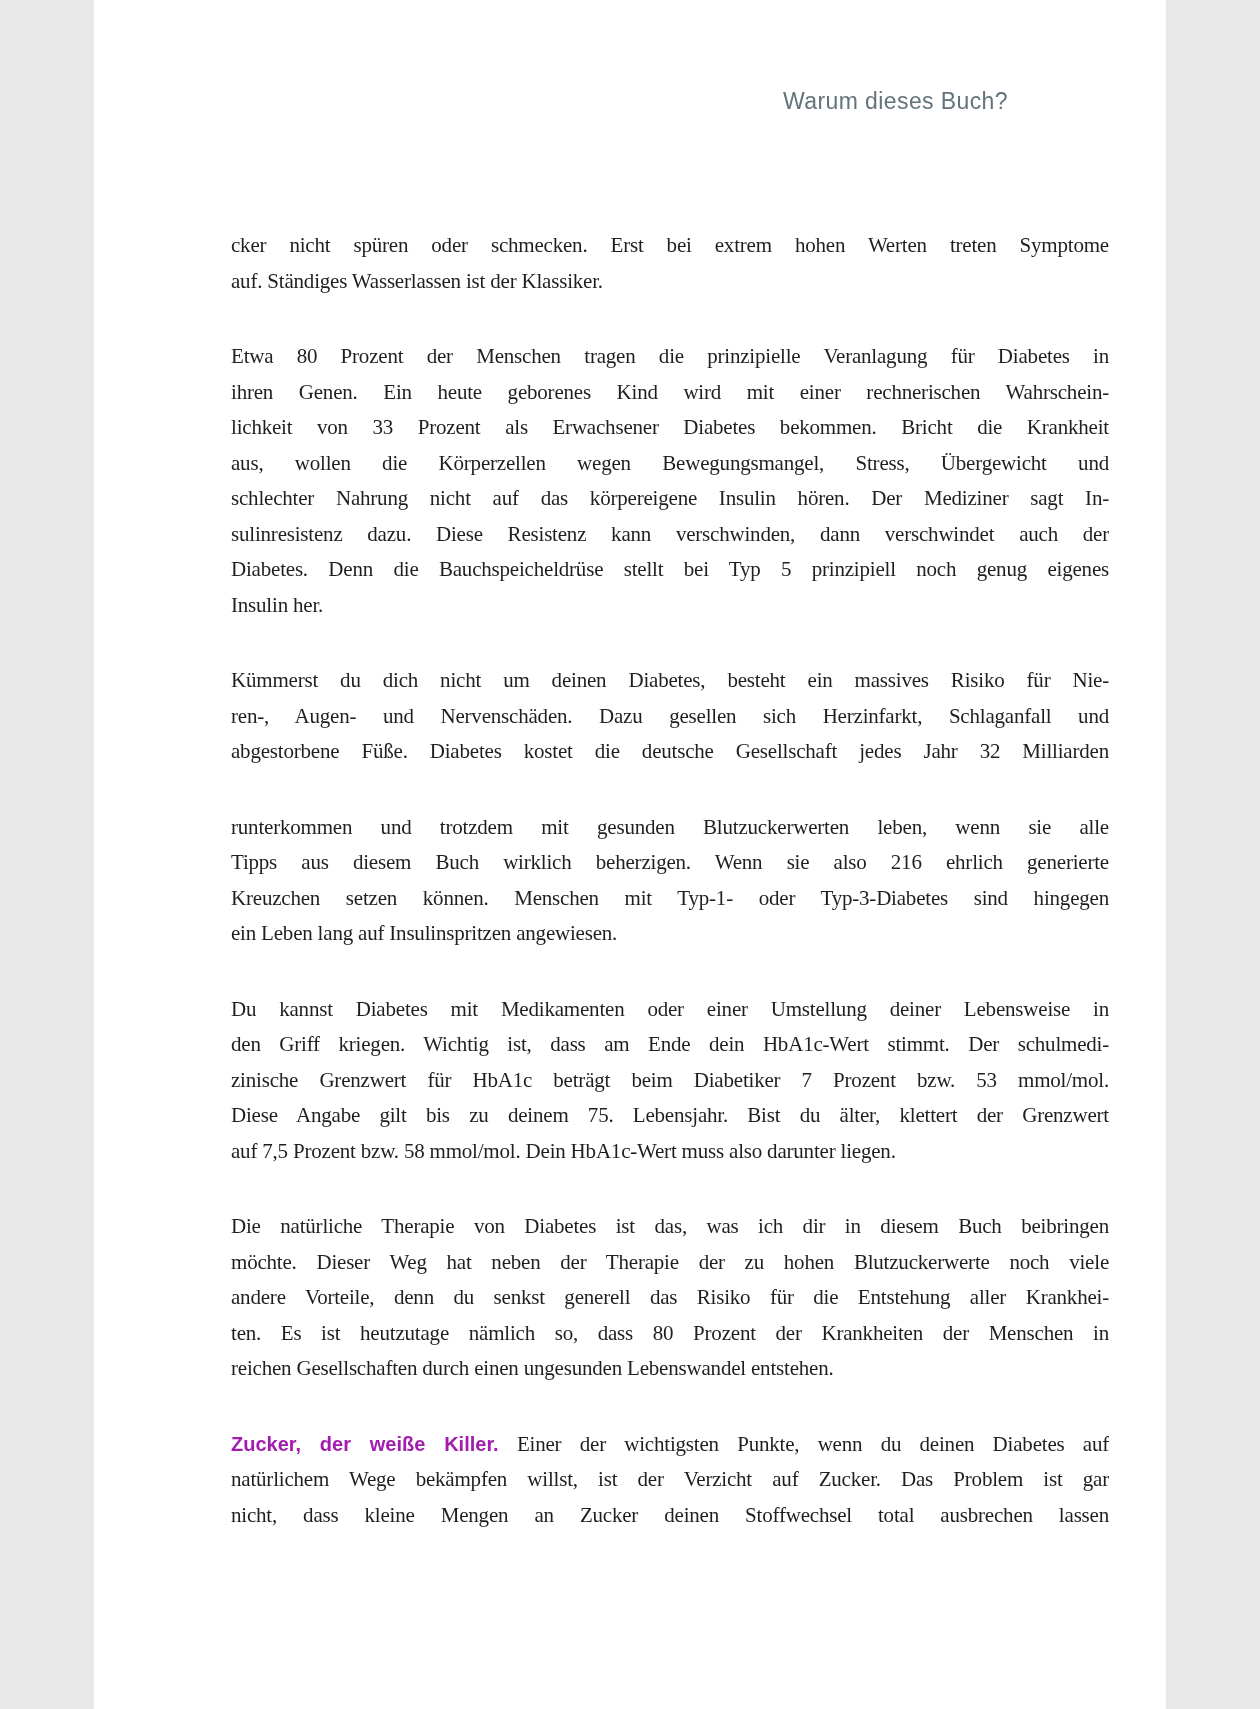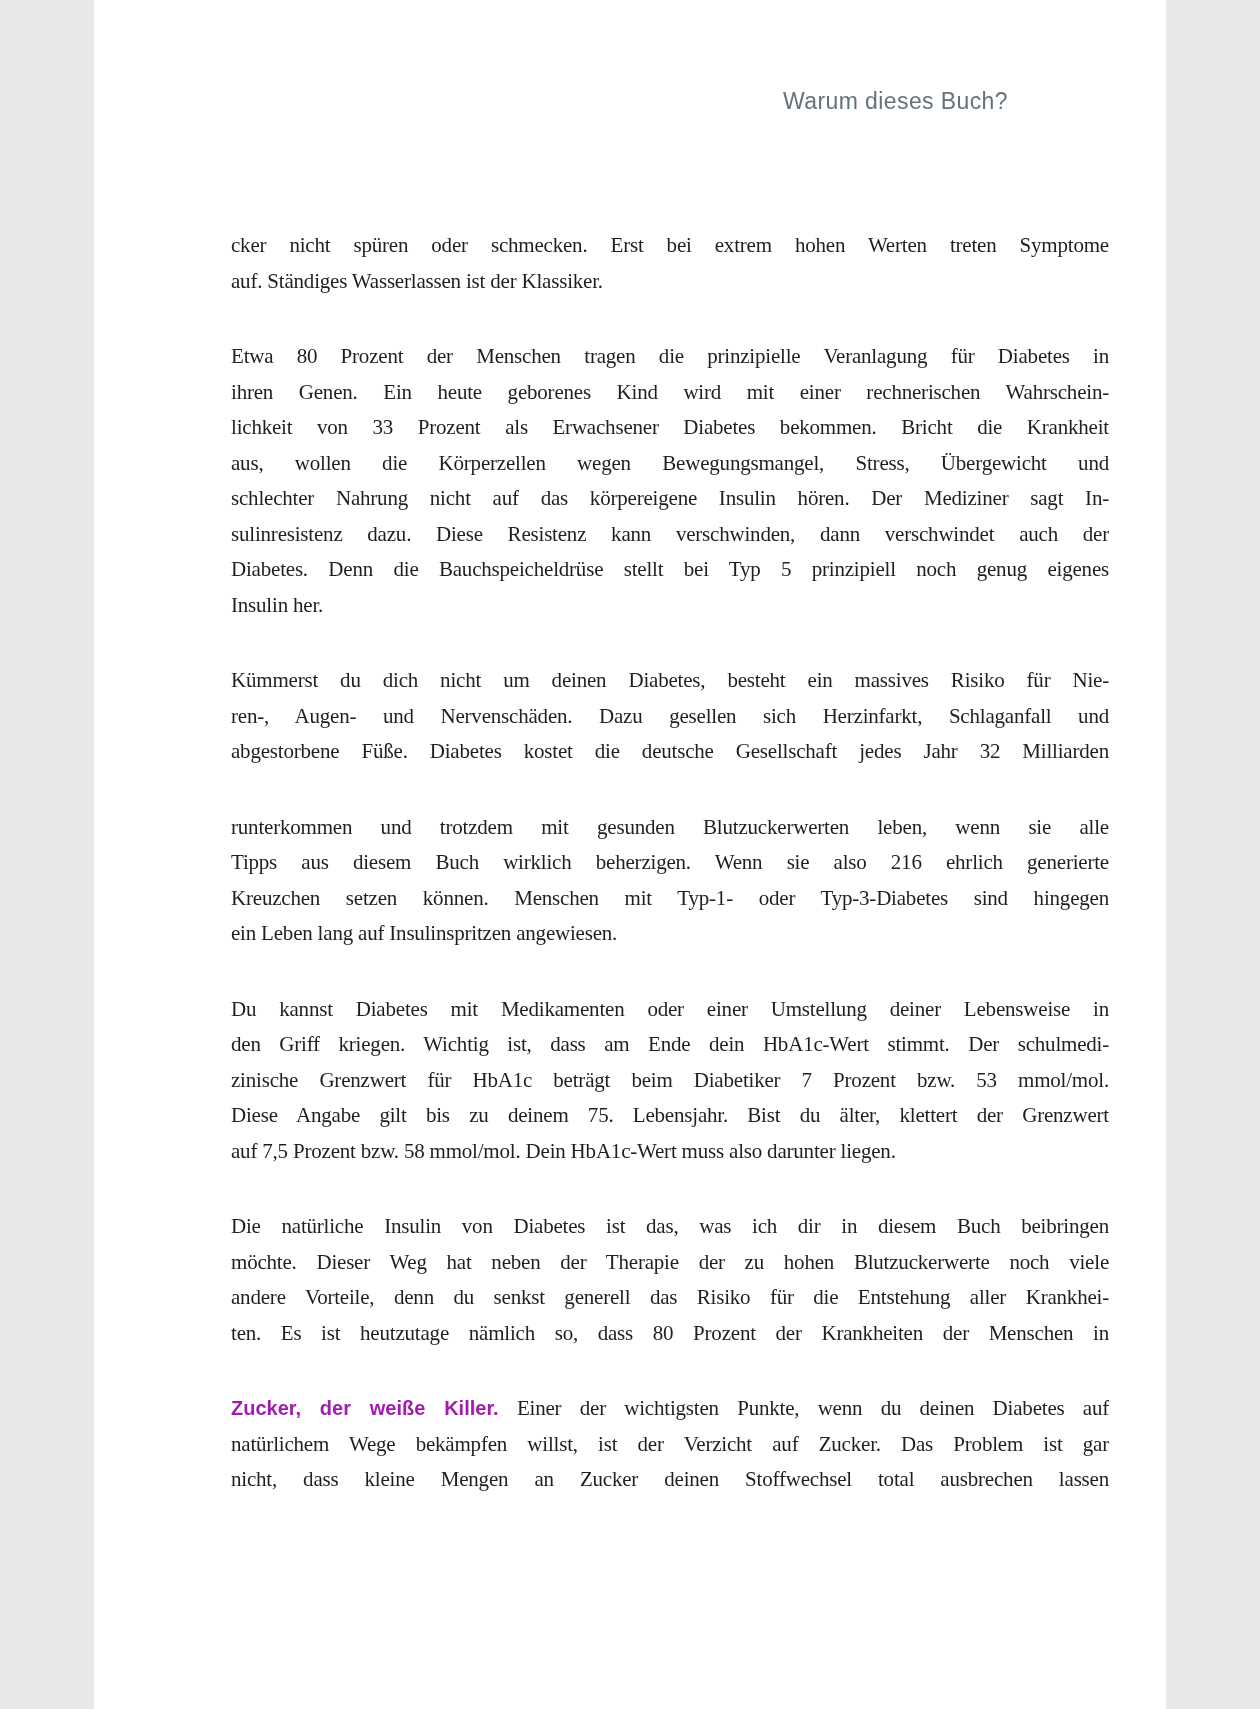--- a/index.html
+++ b/index.html
@@ -118,24 +118,25 @@
         <div class="line endline">ein Leben lang auf Insulinspritzen angewiesen.</div>
       </div>
       <div class="para">
         <div class="line">Du kannst Diabetes mit Medikamenten oder einer Umstellung deiner Lebensweise in</div>
         <div class="line">den Griff kriegen. Wichtig ist, dass am Ende dein HbA1c-Wert stimmt. Der schulmedi-</div>
         <div class="line">zinische Grenzwert für HbA1c beträgt beim Diabetiker 7 Prozent bzw. 53 mmol/mol.</div>
         <div class="line">Diese Angabe gilt bis zu deinem 75. Lebensjahr. Bist du älter, klettert der Grenzwert</div>
         <div class="line endline">auf 7,5 Prozent bzw. 58 mmol/mol. Dein HbA1c-Wert muss also darunter liegen.</div>
       </div>
       <div class="para">
-        <div class="line">Die natürliche Insulin von Diabetes ist das, was ich dir in diesem Buch beibringen</div>
+        <div class="line">Die natürliche Therapie von Diabetes ist das, was ich dir in diesem Buch beibringen</div>
         <div class="line">möchte. Dieser Weg hat neben der Therapie der zu hohen Blutzuckerwerte noch viele</div>
         <div class="line">andere Vorteile, denn du senkst generell das Risiko für die Entstehung aller Krankhei-</div>
         <div class="line">ten. Es ist heutzutage nämlich so, dass 80 Prozent der Krankheiten der Menschen in</div>
+        <div class="line endline">reichen Gesellschaften durch einen ungesunden Lebenswandel entstehen.</div>
       </div>
       <div class="para">
         <div class="line"><span class="lead">Zucker, der weiße Killer.</span> Einer der wichtigsten Punkte, wenn du deinen Diabetes auf</div>
         <div class="line">natürlichem Wege bekämpfen willst, ist der Verzicht auf Zucker. Das Problem ist gar</div>
         <div class="line">nicht, dass kleine Mengen an Zucker deinen Stoffwechsel total ausbrechen lassen</div>
       </div>
     </div>
 
 </div>
 

